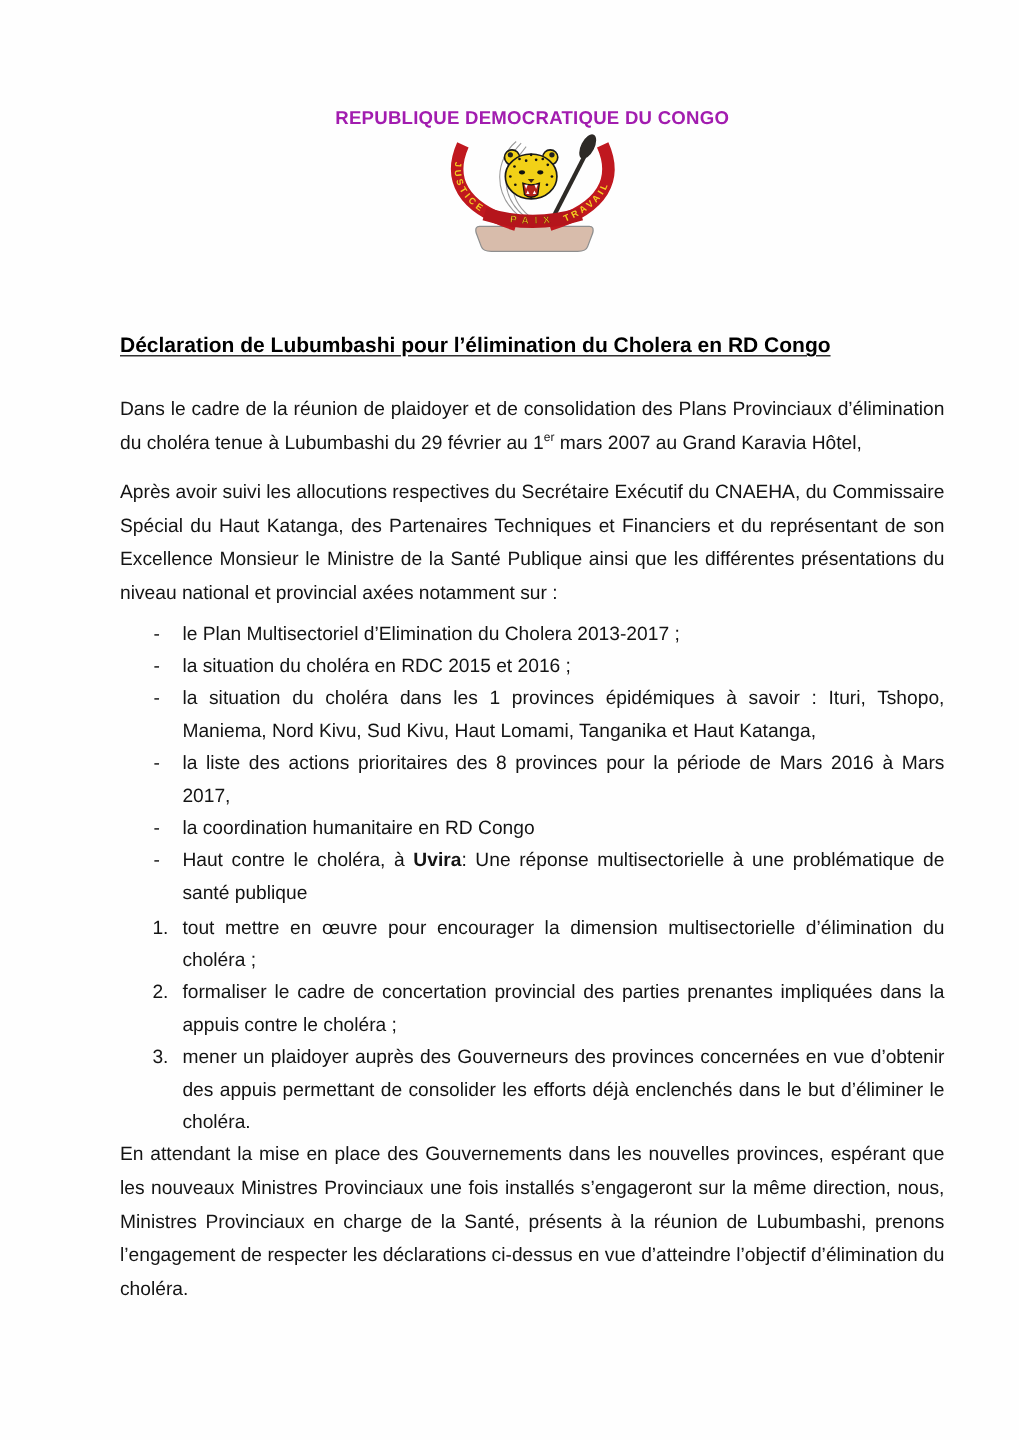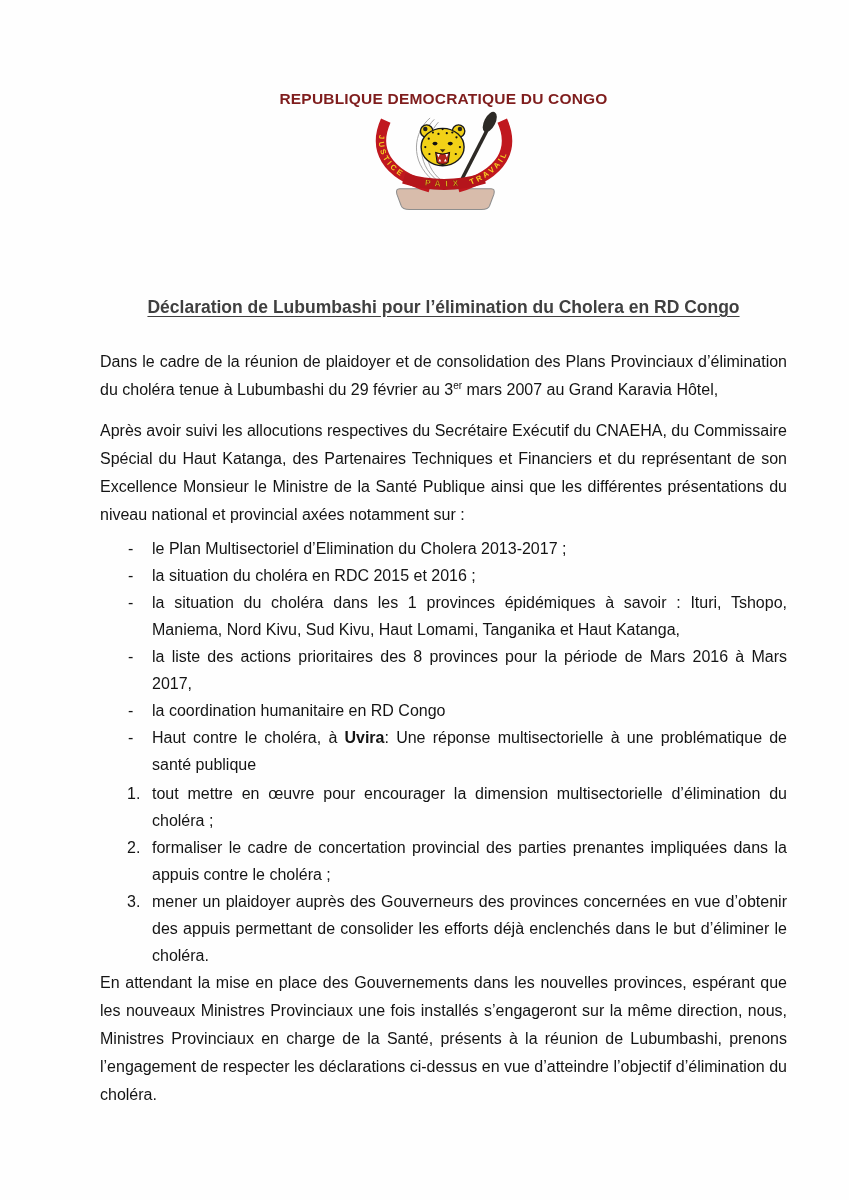--- a/index.html
+++ b/index.html
@@ -6,27 +6,27 @@
   body{
     width:849px;height:1200px;overflow:hidden;
     font-family:"Liberation Sans","DejaVu Sans",sans-serif;
     color:#141414;
   }
   .page{position:relative;width:849px;height:1200px;background:#fefefe;}
   .content{margin-left:100px;width:687px;padding-top:90px;}
 
   .country{
     text-align:center;font-weight:bold;font-size:15.5px;line-height:18px;
-    letter-spacing:.2px;color:#7f1d1d;
+    letter-spacing:.2px;color:#a21caf;
   }
   .logo-wrap{text-align:center;margin-top:3px;height:104px;}
 
   .doc-title{
-    text-align:center;font-weight:bold;font-size:17.5px;line-height:24px;
-    margin-top:80px;color:#404040;
+    text-align:left;font-weight:bold;font-size:17.5px;line-height:24px;
+    margin-top:60px;color:#000000;
   }
   .doc-title span{text-decoration:underline;text-underline-offset:3px;}
 
   p.body{
     font-size:16px;line-height:28px;text-align:justify;
     margin:13px 0 0 0;
   }
   p.p1{margin-top:29px;}
   p.p4{margin-top:0;}
 
@@ -129,21 +129,21 @@
         <text class="motto-paix" fill="#f3d021" stroke="#7a140c" stroke-width="0.6" text-anchor="middle" dominant-baseline="middle">
           <textPath href="#tB" startOffset="50%">PAIX</textPath>
         </text>
       </svg>
     </div>
 
     <div class="doc-title">
       <span>Déclaration de Lubumbashi pour l’élimination du Cholera en RD Congo</span>
     </div>
 
-    <p class="body p1"><span>Dans le cadre de la réunion de plaidoyer et de consolidation des Plans Provinciaux d’élimination du choléra tenue à Lubumbashi du 29 février au 3</span><sup>er</sup><span> mars 2007 au Grand Karavia Hôtel,</span></p>
+    <p class="body p1"><span>Dans le cadre de la réunion de plaidoyer et de consolidation des Plans Provinciaux d’élimination du choléra tenue à Lubumbashi du 29 février au 1</span><sup>er</sup><span> mars 2007 au Grand Karavia Hôtel,</span></p>
 
     <p class="body">Après avoir suivi les allocutions respectives du Secrétaire Exécutif du CNAEHA, du Commissaire Spécial du Haut Katanga, des Partenaires Techniques et Financiers et du représentant de son Excellence Monsieur le Ministre de la Santé Publique ainsi que les différentes présentations du niveau national et provincial axées notamment sur :</p>
 
     <ul class="dash">
       <li>
         <span class="mk">-</span>
         <span>le Plan Multisectoriel d’Elimination du Cholera 2013-2017 ;</span>
       </li>
       <li>
         <span class="mk">-</span>

